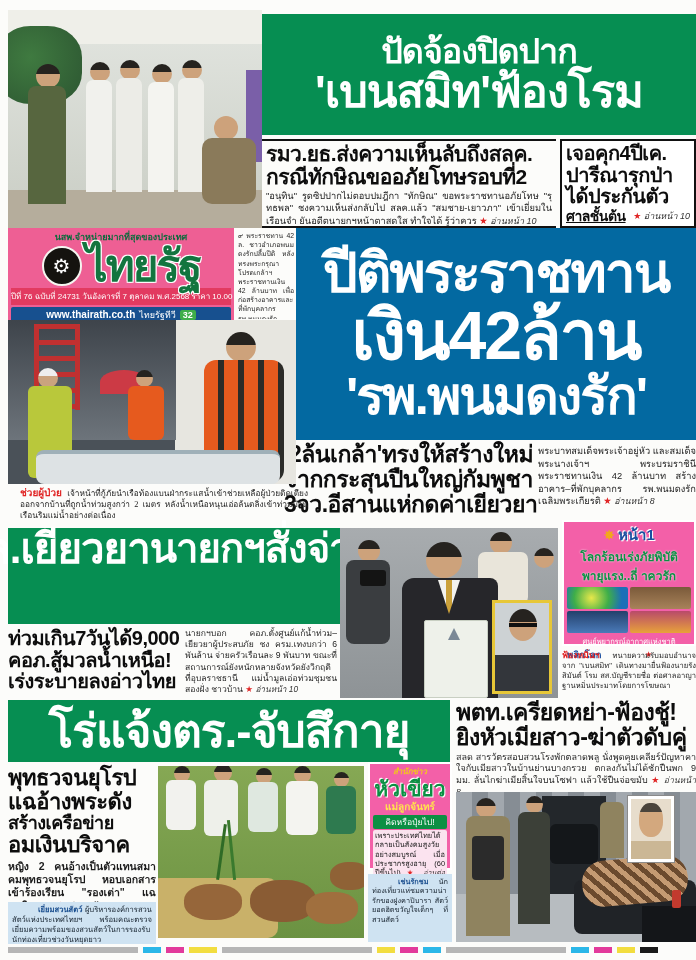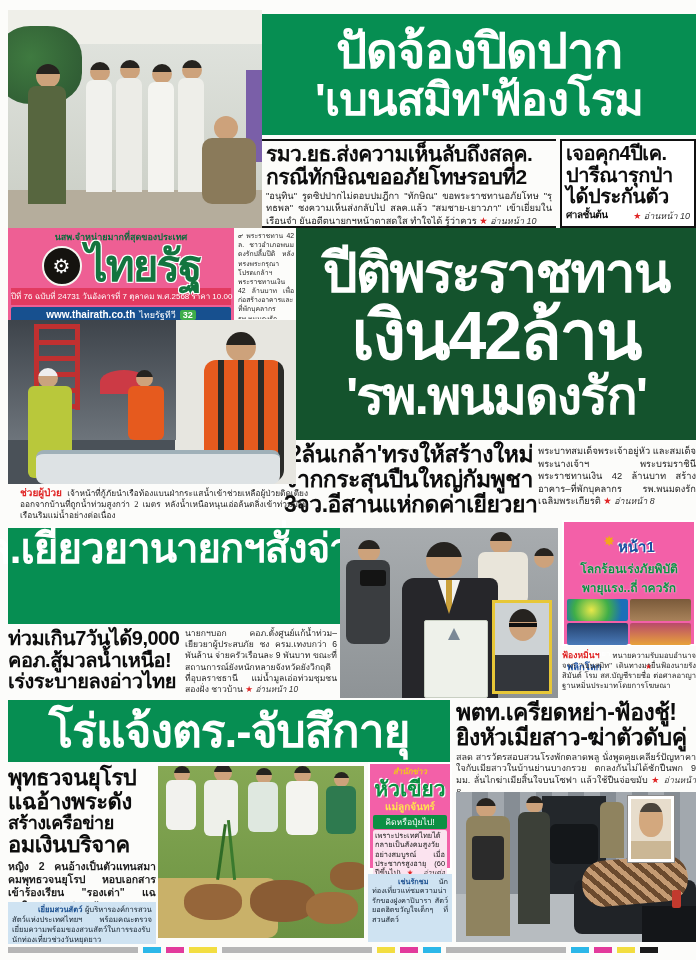--- a/index.html
+++ b/index.html
@@ -40,40 +40,40 @@
     <div class="s head skin" style="left:144px;top:54px;width:20px;height:20px;"></div>
     <div class="s" style="left:140px;top:72px;width:26px;height:110px;background:#f4f4f0;border-radius:7px 7px 0 0;"></div>
     <div class="s head skin" style="left:174px;top:50px;width:20px;height:20px;"></div>
     <div class="s" style="left:170px;top:68px;width:26px;height:114px;background:#eeeee9;border-radius:7px 7px 0 0;"></div>
     <div class="s" style="left:238px;top:60px;width:16px;height:92px;background:#7a5fa8;"></div>
     <div class="s head bald" style="left:206px;top:106px;width:24px;height:24px;"></div>
     <div class="s" style="left:194px;top:128px;width:54px;height:66px;background:#8a7a5a;border-radius:10px;"></div>
   </div>
 
   <div class="abs green" style="left:262px;top:14px;width:434px;height:121px;display:flex;flex-direction:column;justify-content:center;">
-    <div class="hl" style="font-size:49px;">ปัดจ้องปิดปาก</div>
+    <div class="hl" style="font-size:34px;">ปัดจ้องปิดปาก</div>
     <div class="hl" style="font-size:45px;">'เบนสมิท'ฟ้องโรม</div>
   </div>
 
   <div class="abs" style="left:262px;top:139px;width:294px;height:89px;border-top:2px solid #111;border-bottom:2px solid #111;padding:2px 4px;box-sizing:border-box;">
     <div class="bhl" style="font-size:21px;">รมว.ยธ.ส่งความเห็นลับถึงสลค.</div>
     <div class="bhl" style="font-size:21px;">กรณีทักษิณขออภัยโทษรอบที่2</div>
     <div class="body-sm" style="font-size:9.3px;line-height:1.3;margin-top:2px;">
       <span>"อนุทิน" รูดซิปปากไม่ตอบปมฎีกา "ทักษิณ" ขอพระราชทานอภัยโทษ "รุทธพล" ชงความเห็นส่งกลับไป สลค.แล้ว "สมชาย-เยาวภา" เข้าเยี่ยมในเรือนจำ ยันอดีตนายกฯหน้าตาสดใส ทำใจได้ รู้ว่าควร</span>
       <span class="star">★</span>
       <span class="rm" style="font-size:9px;">อ่านหน้า 10</span>
     </div>
   </div>
 
   <div class="abs" style="left:560px;top:139px;width:136px;height:89px;border:2.5px solid #111;box-sizing:border-box;padding:2px 4px;background:#fff;">
     <div class="bhl" style="font-size:20px;">เจอคุก4ปีเค.</div>
     <div class="bhl" style="font-size:20px;">ปารีณารุกป่า</div>
     <div class="bhl" style="font-size:20px;">ได้ประกันตัว</div>
     <div style="display:flex;justify-content:space-between;align-items:center;margin-top:1px;">
-      <span class="bhl" style="font-size:10px;">ศาลชั้นต้น</span>
+      <span class="bhl" style="font-size:14px;text-decoration:underline;">ศาลชั้นต้น</span>
       <span style="font-size:9px;">
         <span class="star">★</span>
         <span class="rm">อ่านหน้า 10</span>
       </span>
     </div>
   </div>
 
   <div class="abs" style="left:8px;top:228px;width:226px;height:92px;background:#ee5f94;padding:2px 3px;box-sizing:border-box;">
     <div style="font-size:9px;font-weight:700;color:#0a6b3c;text-align:center;">นสพ.จำหน่ายมากที่สุดของประเทศ</div>
     <div style="display:flex;align-items:center;justify-content:center;gap:4px;height:44px;">
@@ -85,21 +85,21 @@
       <span style="color:#fff;font-size:10px;font-weight:700;">www.thairath.co.th</span>
       <span style="color:#fff;font-size:9px;">ไทยรัฐทีวี</span>
       <span style="background:#3fae49;color:#fff;font-size:9px;font-weight:700;padding:0 3px;border-radius:2px;">32</span>
     </div>
   </div>
 
   <div class="abs" style="left:238px;top:231px;width:56px;height:88px;overflow:hidden;">
     <div class="body-sm" style="font-size:6.8px;line-height:1.35;">๙ พระราชทาน 42 ล. ชาวอำเภอพนมดงรักปลื้มปีติ หลังทรงพระกรุณาโปรดเกล้าฯ พระราชทานเงิน 42 ล้านบาท เพื่อก่อสร้างอาคารและที่พักบุคลากร รพ.พนมดงรักเฉลิมพระเกียรติ ที่เสียหายจากกระสุนปืนใหญ่กัมพูชา</div>
   </div>
 
-  <div class="abs" style="left:296px;top:228px;width:400px;height:212px;background:#14532d;display:flex;flex-direction:column;justify-content:center;padding:2px 6px;box-sizing:border-box;">
+  <div class="abs" style="left:296px;top:228px;width:400px;height:212px;background:#0369a1;display:flex;flex-direction:column;justify-content:center;padding:2px 6px;box-sizing:border-box;">
     <div class="hl" style="font-size:55px;letter-spacing:-2px;">ปีติพระราชทาน</div>
     <div class="hl" style="font-size:68px;letter-spacing:-2px;">เงิน42ล้าน</div>
     <div class="hl" style="font-size:52px;letter-spacing:-2px;">'รพ.พนมดงรัก'</div>
   </div>
 
   <div class="abs" style="left:284px;top:442px;width:412px;height:84px;display:flex;gap:6px;">
     <div style="width:248px;">
       <div class="bhl" style="font-size:23px;">'2ล้นเกล้า'ทรงให้สร้างใหม่</div>
       <div class="bhl" style="font-size:23px;">จากกระสุนปืนใหญ่กัมพูชา</div>
       <div class="bhl" style="font-size:23px;">3จว.อีสานแห่กดค่าเยียวยา</div>
@@ -162,21 +162,21 @@
     <div class="s" style="left:152px;top:72px;width:60px;height:94px;background:#cdd2d4;border:3px solid #e7c737;box-sizing:border-box;">
       <div class="s head skin" style="left:14px;top:6px;width:28px;height:32px;"></div>
       <div class="s" style="left:14px;top:20px;width:28px;height:4px;background:#111;"></div>
       <div class="s" style="left:0;top:52px;width:54px;height:36px;background:#33363b;"></div>
     </div>
   </div>
 
   <div class="abs" style="left:562px;top:520px;width:134px;height:126px;background:#f360a8;border:2px solid #fff;box-sizing:border-box;padding:1px 3px;">
     <div style="display:flex;align-items:center;justify-content:center;gap:3px;">
       <span style="color:#f2a71b;font-size:14px;">✸</span>
-      <span style="color:#1b4fa0;font-size:15px;font-weight:800;text-shadow:-1px -1px 0 #fff,1px 1px 0 #fff;margin-top:12px;">หน้า1</span>
+      <span style="color:#1b4fa0;font-size:15px;font-weight:800;text-shadow:-1px -1px 0 #fff,1px 1px 0 #fff;">หน้า1</span>
     </div>
     <div style="color:#0c8f43;font-weight:800;font-size:12px;text-align:center;text-shadow:0 0 2px #fff;">โลกร้อนเร่งภัยพิบัติ</div>
     <div style="color:#0c8f43;font-weight:800;font-size:12px;text-align:center;text-shadow:0 0 2px #fff;">พายุแรง..ถี่ าควรัก</div>
     <div style="display:grid;grid-template-columns:1fr 1fr;gap:2px;margin-top:2px;">
       <div class="tile" style="height:22px;background:radial-gradient(circle at 40% 50%,#e8e84a,#3fae49 45%,#1b6fb8 80%);"></div>
       <div class="tile" style="height:22px;background:linear-gradient(#7a5a3a,#a8825a);"></div>
       <div class="tile" style="height:22px;background:linear-gradient(#23406b,#4a7ab8);"></div>
       <div class="tile" style="height:22px;background:linear-gradient(#b84a6a,#e8a23a);"></div>
     </div>
     <div style="color:#fff;font-size:7.5px;text-align:center;margin-top:2px;">ศูนย์พยากรณ์อากาศแห่งชาติ</div>

